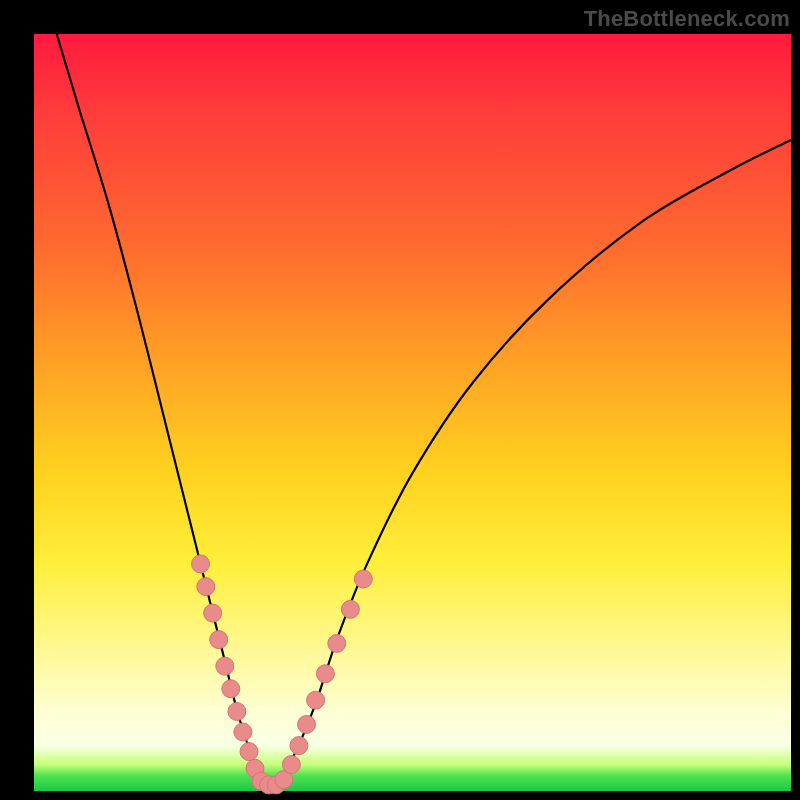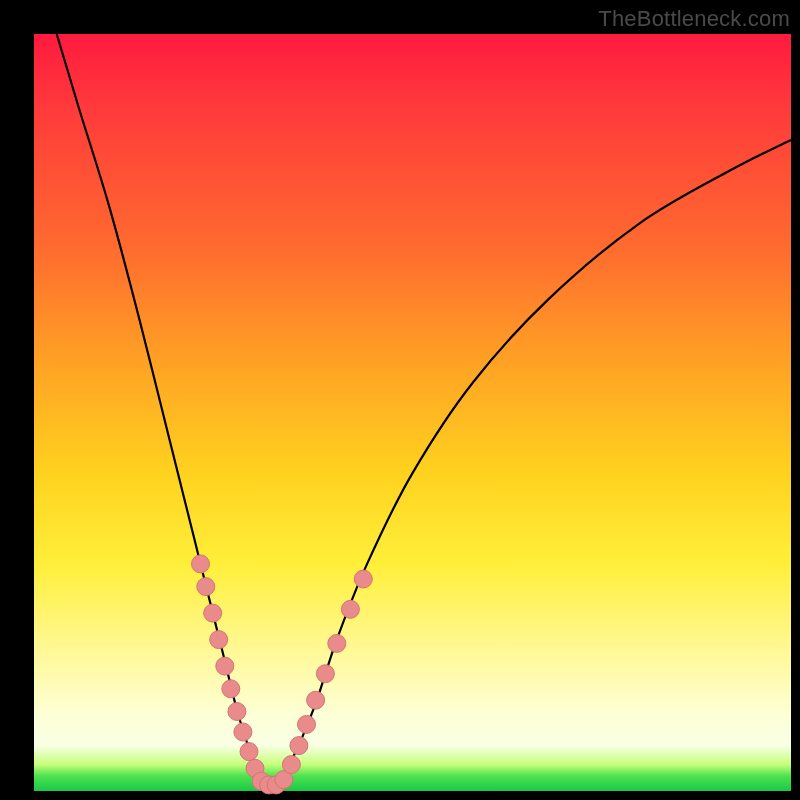--- a/index.html
+++ b/index.html
@@ -39,21 +39,21 @@
       #4fe24f 98%,
       #18c948 100%
     );
   }
   .watermark {
     position: absolute;
     top: 6px;
     right: 10px;
     color: #4a4a4a;
     font-size: 22px;
-    font-weight: 400;
+    font-weight: 700;
     letter-spacing: 0.2px;
     user-select: none;
   }
   svg.curve {
     position: absolute;
     left: 0;
     top: 0;
     width: 757px;
     height: 757px;
     overflow: visible;

